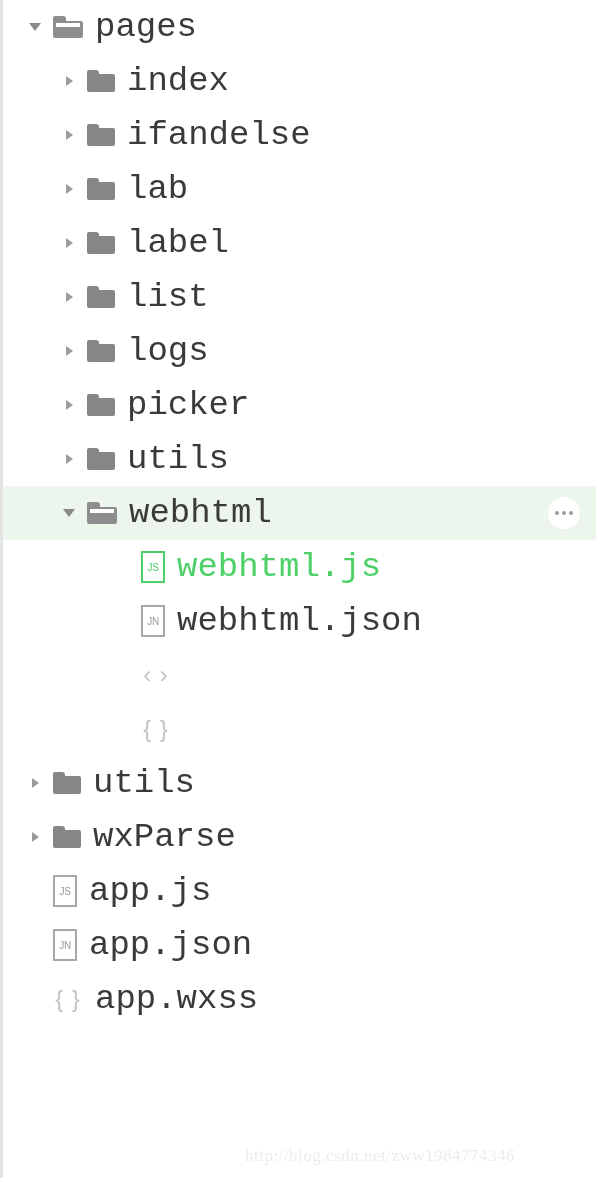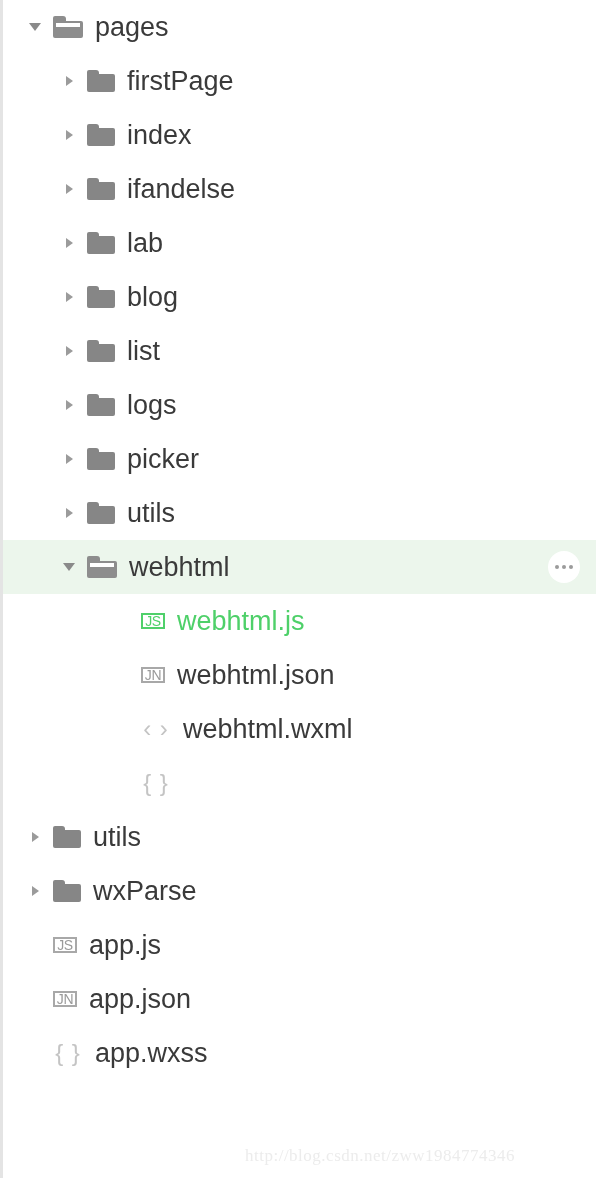--- a/index.html
+++ b/index.html
@@ -122,27 +122,27 @@
   .folder-open .fo-notch {
     position: absolute;
     left: 3px; top: 7px;
     width: 24px; height: 4px;
     background: #ffffff;
   }
 
   
   .badge {
     width: 24px;
-    height: 16px;
+    height: 32px;
     border: 2px solid #a8a8a8;
     box-sizing: border-box;
     display: flex;
     align-items: center;
     justify-content: center;
-    font-size: 14px;
+    font-size: 10px;
     font-weight: 400;
     letter-spacing: -0.3px;
     color: #9a9a9a;
     font-family: "Liberation Sans", sans-serif;
   }
   .badge.green {
     border-color: #4fd06a;
     color: #4fd06a;
   }
 
@@ -153,24 +153,24 @@
     align-items: center;
     justify-content: center;
     font-size: 24px;
     color: #c4c4c4;
     font-family: "Liberation Sans", sans-serif;
     letter-spacing: 1px;
   }
 
   
   .label {
-    font-size: 27px;
+    font-size: 34px;
     color: #3a3a3a;
     line-height: 1;
-    font-family: Liberation Sans, sans-serif;
+    font-family: Liberation Mono, monospace;
   }
   .label.green {
     color: #4ed069;
   }
 
   
   .more-btn {
     position: absolute;
     right: 16px;
     top: 50%;
@@ -225,29 +225,20 @@
         </div>
         <div class="label">pages</div>
       </div>
       <div class="tree-row indent-1">
         <div class="arrow collapsed">
           <div class="tri"></div>
         </div>
         <div class="icon">
           <div class="folder-closed"></div>
         </div>
-        <div class="label">firstPage</div>
-      </div>
-      <div class="tree-row indent-1">
-        <div class="arrow collapsed">
-          <div class="tri"></div>
-        </div>
-        <div class="icon">
-          <div class="folder-closed"></div>
-        </div>
         <div class="label">index</div>
       </div>
       <div class="tree-row indent-1">
         <div class="arrow collapsed">
           <div class="tri"></div>
         </div>
         <div class="icon">
           <div class="folder-closed"></div>
         </div>
         <div class="label">ifandelse</div>
@@ -261,21 +252,21 @@
         </div>
         <div class="label">lab</div>
       </div>
       <div class="tree-row indent-1">
         <div class="arrow collapsed">
           <div class="tri"></div>
         </div>
         <div class="icon">
           <div class="folder-closed"></div>
         </div>
-        <div class="label">blog</div>
+        <div class="label">label</div>
       </div>
       <div class="tree-row indent-1">
         <div class="arrow collapsed">
           <div class="tri"></div>
         </div>
         <div class="icon">
           <div class="folder-closed"></div>
         </div>
         <div class="label">list</div>
       </div>
@@ -336,21 +327,20 @@
         <div class="icon">
           <div class="badge">JN</div>
         </div>
         <div class="label">webhtml.json</div>
       </div>
       <div class="tree-row indent-2">
         <div class="arrow none"></div>
         <div class="icon">
           <div class="glyph">‹ ›</div>
         </div>
-        <div class="label">webhtml.wxml</div>
       </div>
       <div class="tree-row indent-2">
         <div class="arrow none"></div>
         <div class="icon">
           <div class="glyph">{ }</div>
         </div>
       </div>
       <div class="tree-row indent-0">
         <div class="arrow collapsed">
           <div class="tri"></div>

